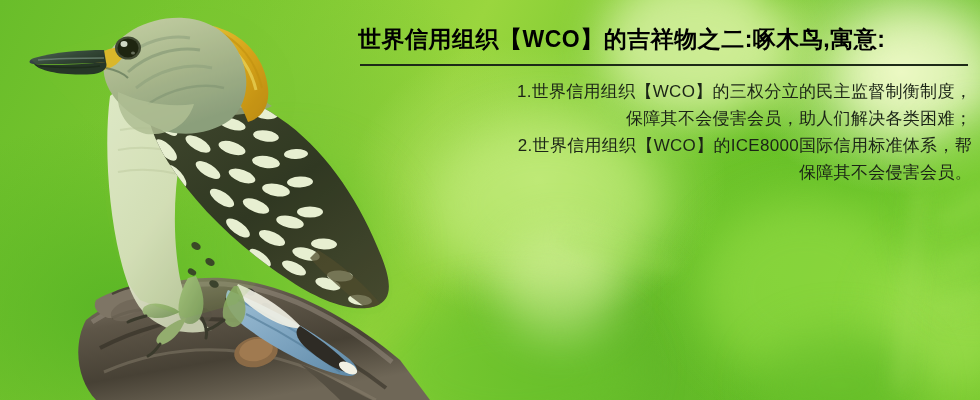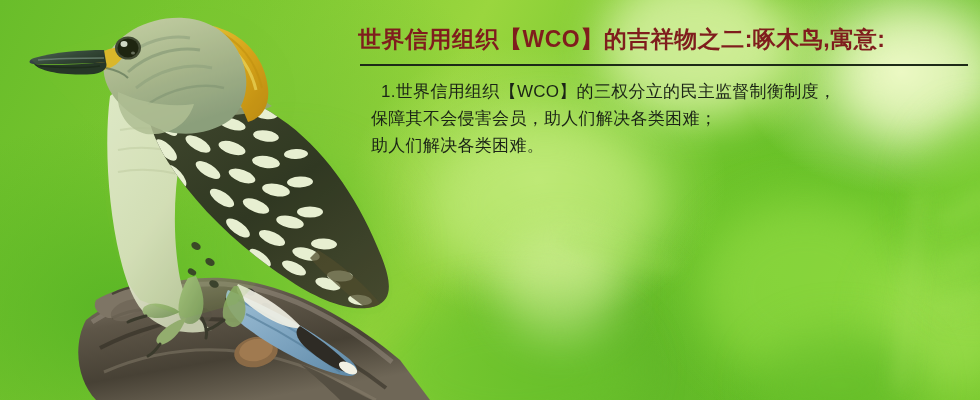--- a/index.html
+++ b/index.html
@@ -73,34 +73,35 @@
     left: 352px;
     top: 24px;
     width: 620px;
   }
   .headline {
     margin: 0;
     padding: 0 0 0 6px;
     font-size: 23px;
     line-height: 30px;
     font-weight: bold;
-    color: #7f1d1d;
+    color: #000000;
     letter-spacing: 0.5px;
     white-space: nowrap;
   }
   .rule {
     margin: 10px 0 0 8px;
     width: 608px;
     height: 2px;
     background: #1d2a17;
   }
   .body-list {
-    margin: 12px 0 0 13px;
+    margin: 12px 0 0 7px;
     padding: 0;
     list-style: none;
+    text-align: right;
   }
   .body-item {
     font-size: 17px;
     line-height: 27px;
     color: #1b2416;
     letter-spacing: 0.3px;
   }
   .body-item .ln1 { display: block; padding-left: 16px; }
   .body-item .ln2 { display: block; padding-left: 6px; }
 </style>
@@ -362,18 +363,19 @@
     <h1 class="headline">世界信用组织【WCO】的吉祥物之二:啄木鸟,寓意:</h1>
 
     <div class="rule"></div>
 
     <ul class="body-list">
       <li class="body-item">
         <span class="ln1">1.世界信用组织【WCO】的三权分立的民主监督制衡制度，</span>
         <span class="ln2">保障其不会侵害会员，助人们解决各类困难；</span>
       </li>
       <li class="body-item">
-        <span class="ln2">助人们解决各类困难。</span>
+        <span class="ln1">2.世界信用组织【WCO】的ICE8000国际信用标准体系，帮</span>
+        <span class="ln2">保障其不会侵害会员。</span>
       </li>
     </ul>
   </div>
 
 </div>
 
 </body></html>

